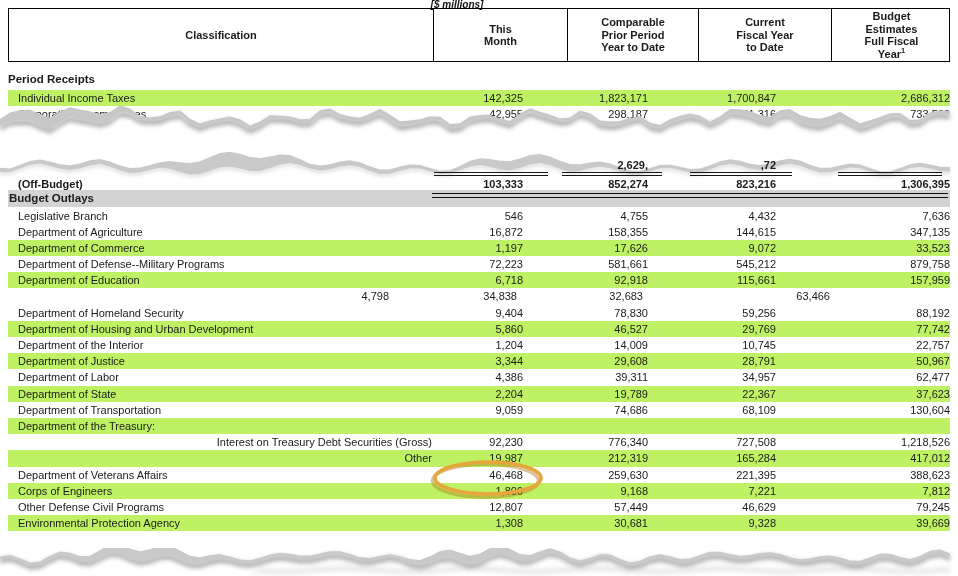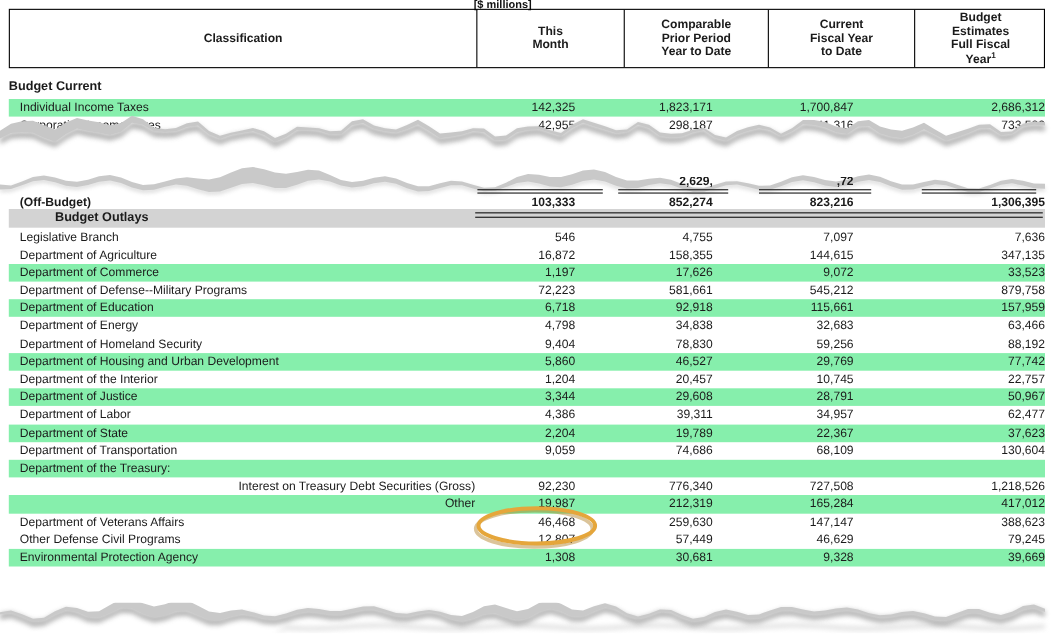--- a/index.html
+++ b/index.html
@@ -2,51 +2,51 @@
 <html><head>
 <meta charset="utf-8">
 <style>
   html,body{margin:0;padding:0;}
   body{width:958px;height:576px;position:relative;background:#fff;overflow:hidden;
        font-family:"Liberation Sans",sans-serif;color:#1b1b1b;}
   #page{position:absolute;inset:0;}
 
   
   #units{position:absolute;top:-1px;left:0;width:914px;text-align:center;
-         font-size:10px;font-weight:bold;color:#111;}
+         font-size:10px;font-weight:bold;color:#111;font-style:italic;}
 
   
   #header{position:absolute;left:8px;top:8px;width:942px;height:54px;box-sizing:border-box;
           border:1.5px solid #000;display:grid;grid-template-columns:424px 134px 131px 133px 120px;}
   .hcell{border-left:1.5px solid #000;display:flex;align-items:center;justify-content:center;
          text-align:center;font-weight:bold;font-size:11px;line-height:12.5px;white-space:pre-line;}
   .hcell:first-child{border-left:none;text-align:center;}
   .hcell sup{font-size:7.5px;vertical-align:super;line-height:0;}
 
   
   .rowgrid{display:grid;grid-template-columns:424px 134px 131px 133px 120px;
            height:16.2px;line-height:16.2px;font-size:11px;}
-  .rowgrid.shaded{background:#86efac;}
+  .rowgrid.shaded{background:#bef264;}
   .rowgrid.bold{font-weight:bold;}
   .lbl{padding-left:10px;white-space:nowrap;overflow:hidden;}
   .rowgrid.indent .lbl{padding-left:15px;text-align:right;}
   .val{text-align:right;white-space:nowrap;}
   .v1{padding-right:43px;} .v2{padding-right:49px;} .v3{padding-right:54px;} .v4{text-align:right;}
 
   #receipts-label{position:absolute;left:8px;top:73px;font-size:11.5px;font-weight:bold;}
   #receipts-rows{position:absolute;left:8px;top:89.5px;width:942px;z-index:1;}
 
   
   #partial-clip{position:absolute;left:8px;top:161px;width:942px;height:11px;overflow:hidden;z-index:8;}
   #partial-clip .rowgrid{height:13px;line-height:13px;margin-top:-2px;}
   .dbl-seg{position:absolute;top:171.5px;height:4.2px;box-sizing:border-box;
            border-top:1.6px solid #161616;border-bottom:1.6px solid #161616;z-index:8;}
   #offbudget-row{position:absolute;left:8px;top:175.5px;width:942px;z-index:2;}
   #outlays-band{position:absolute;left:8px;top:190px;width:942px;height:17px;background:#d3d3d3;z-index:1;}
-  #outlays-band .band-lbl{font-size:11.5px;font-weight:bold;line-height:17px;padding-left:1px;margin-left:41px;}
+  #outlays-band .band-lbl{font-size:11.5px;font-weight:bold;line-height:17px;padding-left:1px;}
   #dbl-bottom{position:absolute;left:432px;top:192.5px;width:516px;height:5px;box-sizing:border-box;
               border-top:1.8px solid #111;border-bottom:1.8px solid #111;z-index:3;}
 
   #outlays-rows{position:absolute;left:8px;top:207.5px;width:942px;z-index:1;}
 
   
   .tear{position:absolute;left:0;width:958px;pointer-events:none;}
   #tearA{top:104px;height:56px;z-index:6;}
   #tearB{top:148px;height:32px;z-index:7;}
   #tearC{top:548px;height:28px;z-index:7;}
@@ -71,21 +71,21 @@
 Year to Date</span></div>
       <div class="hcell"><span>Current
 Fiscal Year
 to Date</span></div>
       <div class="hcell"><span>Budget
 Estimates
 Full Fiscal
 Year<sup>1</sup></span></div>
     </div>
 
-  <div id="receipts-label">Budget Current</div>
+  <div id="receipts-label">Period Receipts</div>
   <div id="receipts-rows">
       <div class="rowgrid shaded">
         <div class="lbl">Individual Income Taxes</div>
         <div class="val v1">142,325</div>
         <div class="val v2">1,823,171</div>
         <div class="val v3">1,700,847</div>
         <div class="val v4">2,686,312</div>
       </div>
       <div class="rowgrid">
         <div class="lbl">Corporation Income Taxes</div>
@@ -131,21 +131,21 @@
 
   <div id="outlays-band">
     <div class="band-lbl">Budget Outlays</div>
   </div>
 
   <div id="outlays-rows">
       <div class="rowgrid">
         <div class="lbl">Legislative Branch</div>
         <div class="val v1">546</div>
         <div class="val v2">4,755</div>
-        <div class="val v3">7,097</div>
+        <div class="val v3">4,432</div>
         <div class="val v4">7,636</div>
       </div>
       <div class="rowgrid">
         <div class="lbl">Department of Agriculture</div>
         <div class="val v1">16,872</div>
         <div class="val v2">158,355</div>
         <div class="val v3">144,615</div>
         <div class="val v4">347,135</div>
       </div>
       <div class="rowgrid shaded">
@@ -163,21 +163,20 @@
         <div class="val v4">879,758</div>
       </div>
       <div class="rowgrid shaded">
         <div class="lbl">Department of Education</div>
         <div class="val v1">6,718</div>
         <div class="val v2">92,918</div>
         <div class="val v3">115,661</div>
         <div class="val v4">157,959</div>
       </div>
       <div class="rowgrid">
-        <div class="lbl">Department of Energy</div>
         <div class="val v1">4,798</div>
         <div class="val v2">34,838</div>
         <div class="val v3">32,683</div>
         <div class="val v4">63,466</div>
       </div>
       <div class="rowgrid">
         <div class="lbl">Department of Homeland Security</div>
         <div class="val v1">9,404</div>
         <div class="val v2">78,830</div>
         <div class="val v3">59,256</div>
@@ -186,21 +185,21 @@
       <div class="rowgrid shaded">
         <div class="lbl">Department of Housing and Urban Development</div>
         <div class="val v1">5,860</div>
         <div class="val v2">46,527</div>
         <div class="val v3">29,769</div>
         <div class="val v4">77,742</div>
       </div>
       <div class="rowgrid">
         <div class="lbl">Department of the Interior</div>
         <div class="val v1">1,204</div>
-        <div class="val v2">20,457</div>
+        <div class="val v2">14,009</div>
         <div class="val v3">10,745</div>
         <div class="val v4">22,757</div>
       </div>
       <div class="rowgrid shaded">
         <div class="lbl">Department of Justice</div>
         <div class="val v1">3,344</div>
         <div class="val v2">29,608</div>
         <div class="val v3">28,791</div>
         <div class="val v4">50,967</div>
       </div>
@@ -243,22 +242,29 @@
         <div class="lbl">Other</div>
         <div class="val v1">19,987</div>
         <div class="val v2">212,319</div>
         <div class="val v3">165,284</div>
         <div class="val v4">417,012</div>
       </div>
       <div class="rowgrid">
         <div class="lbl">Department of Veterans Affairs</div>
         <div class="val v1">46,468</div>
         <div class="val v2">259,630</div>
-        <div class="val v3">147,147</div>
+        <div class="val v3">221,395</div>
         <div class="val v4">388,623</div>
+      </div>
+      <div class="rowgrid shaded">
+        <div class="lbl">Corps of Engineers</div>
+        <div class="val v1">1,809</div>
+        <div class="val v2">9,168</div>
+        <div class="val v3">7,221</div>
+        <div class="val v4">7,812</div>
       </div>
       <div class="rowgrid">
         <div class="lbl">Other Defense Civil Programs</div>
         <div class="val v1">12,807</div>
         <div class="val v2">57,449</div>
         <div class="val v3">46,629</div>
         <div class="val v4">79,245</div>
       </div>
       <div class="rowgrid shaded">
         <div class="lbl">Environmental Protection Agency</div>

